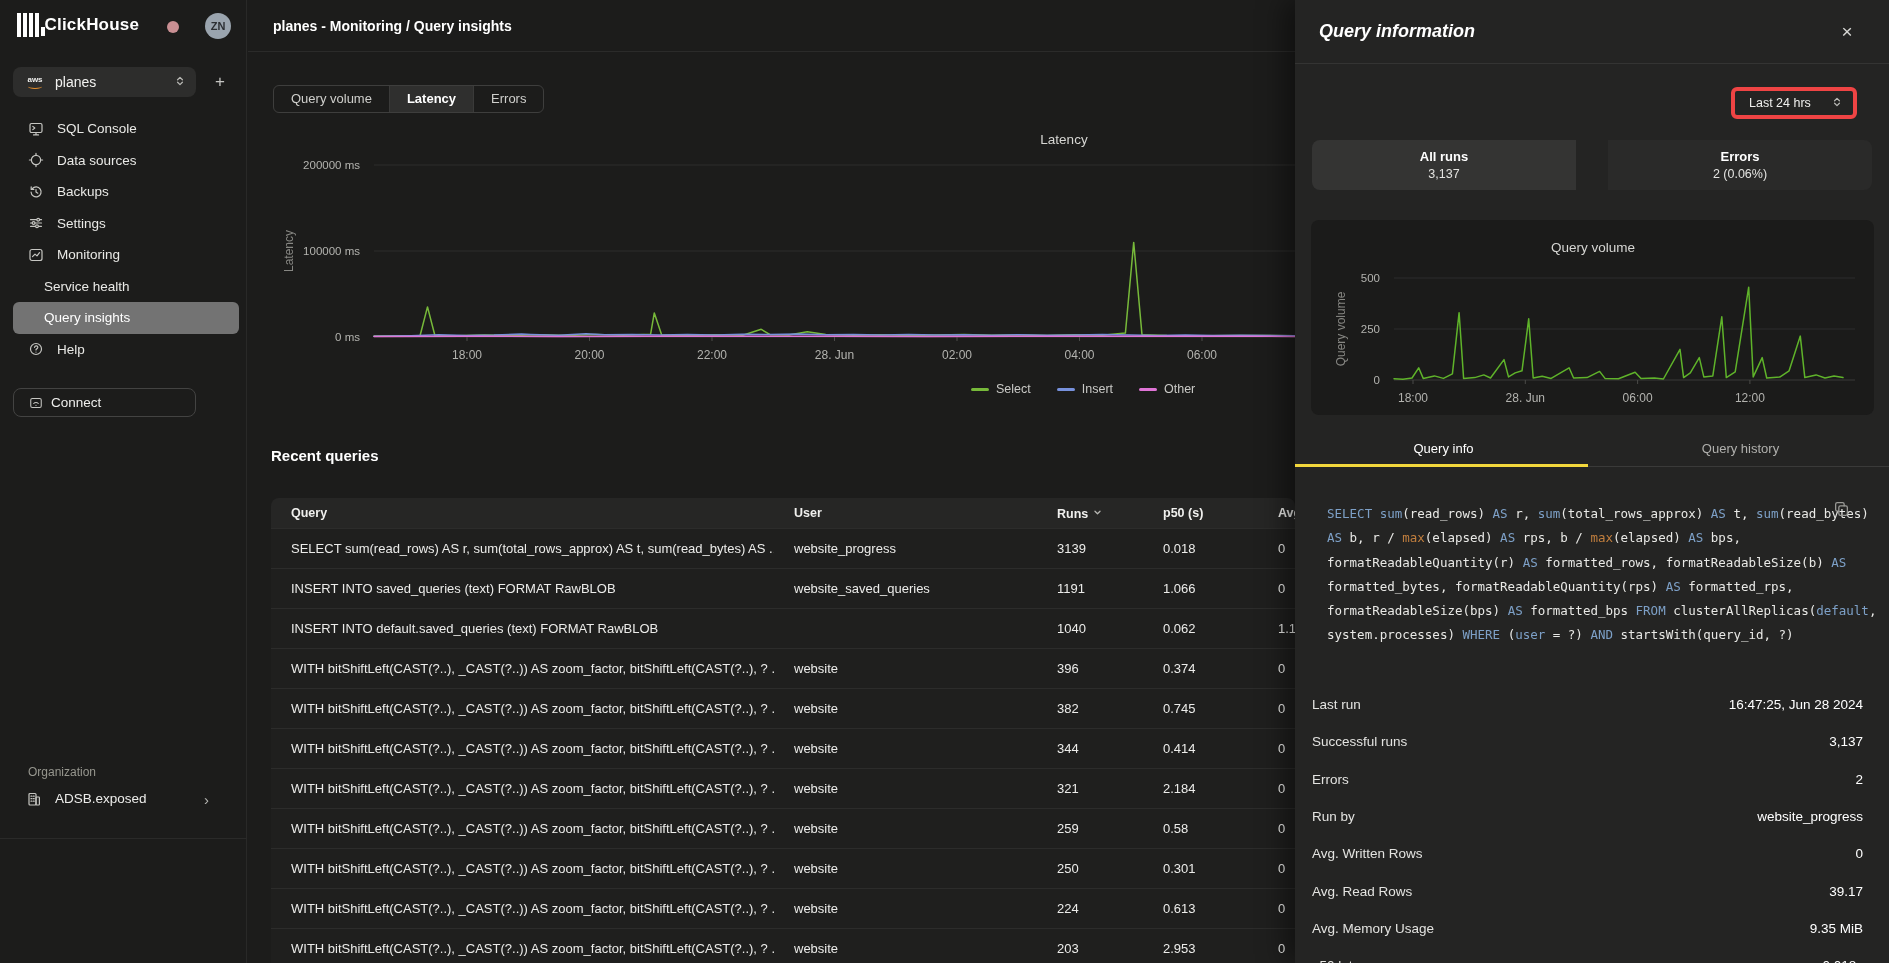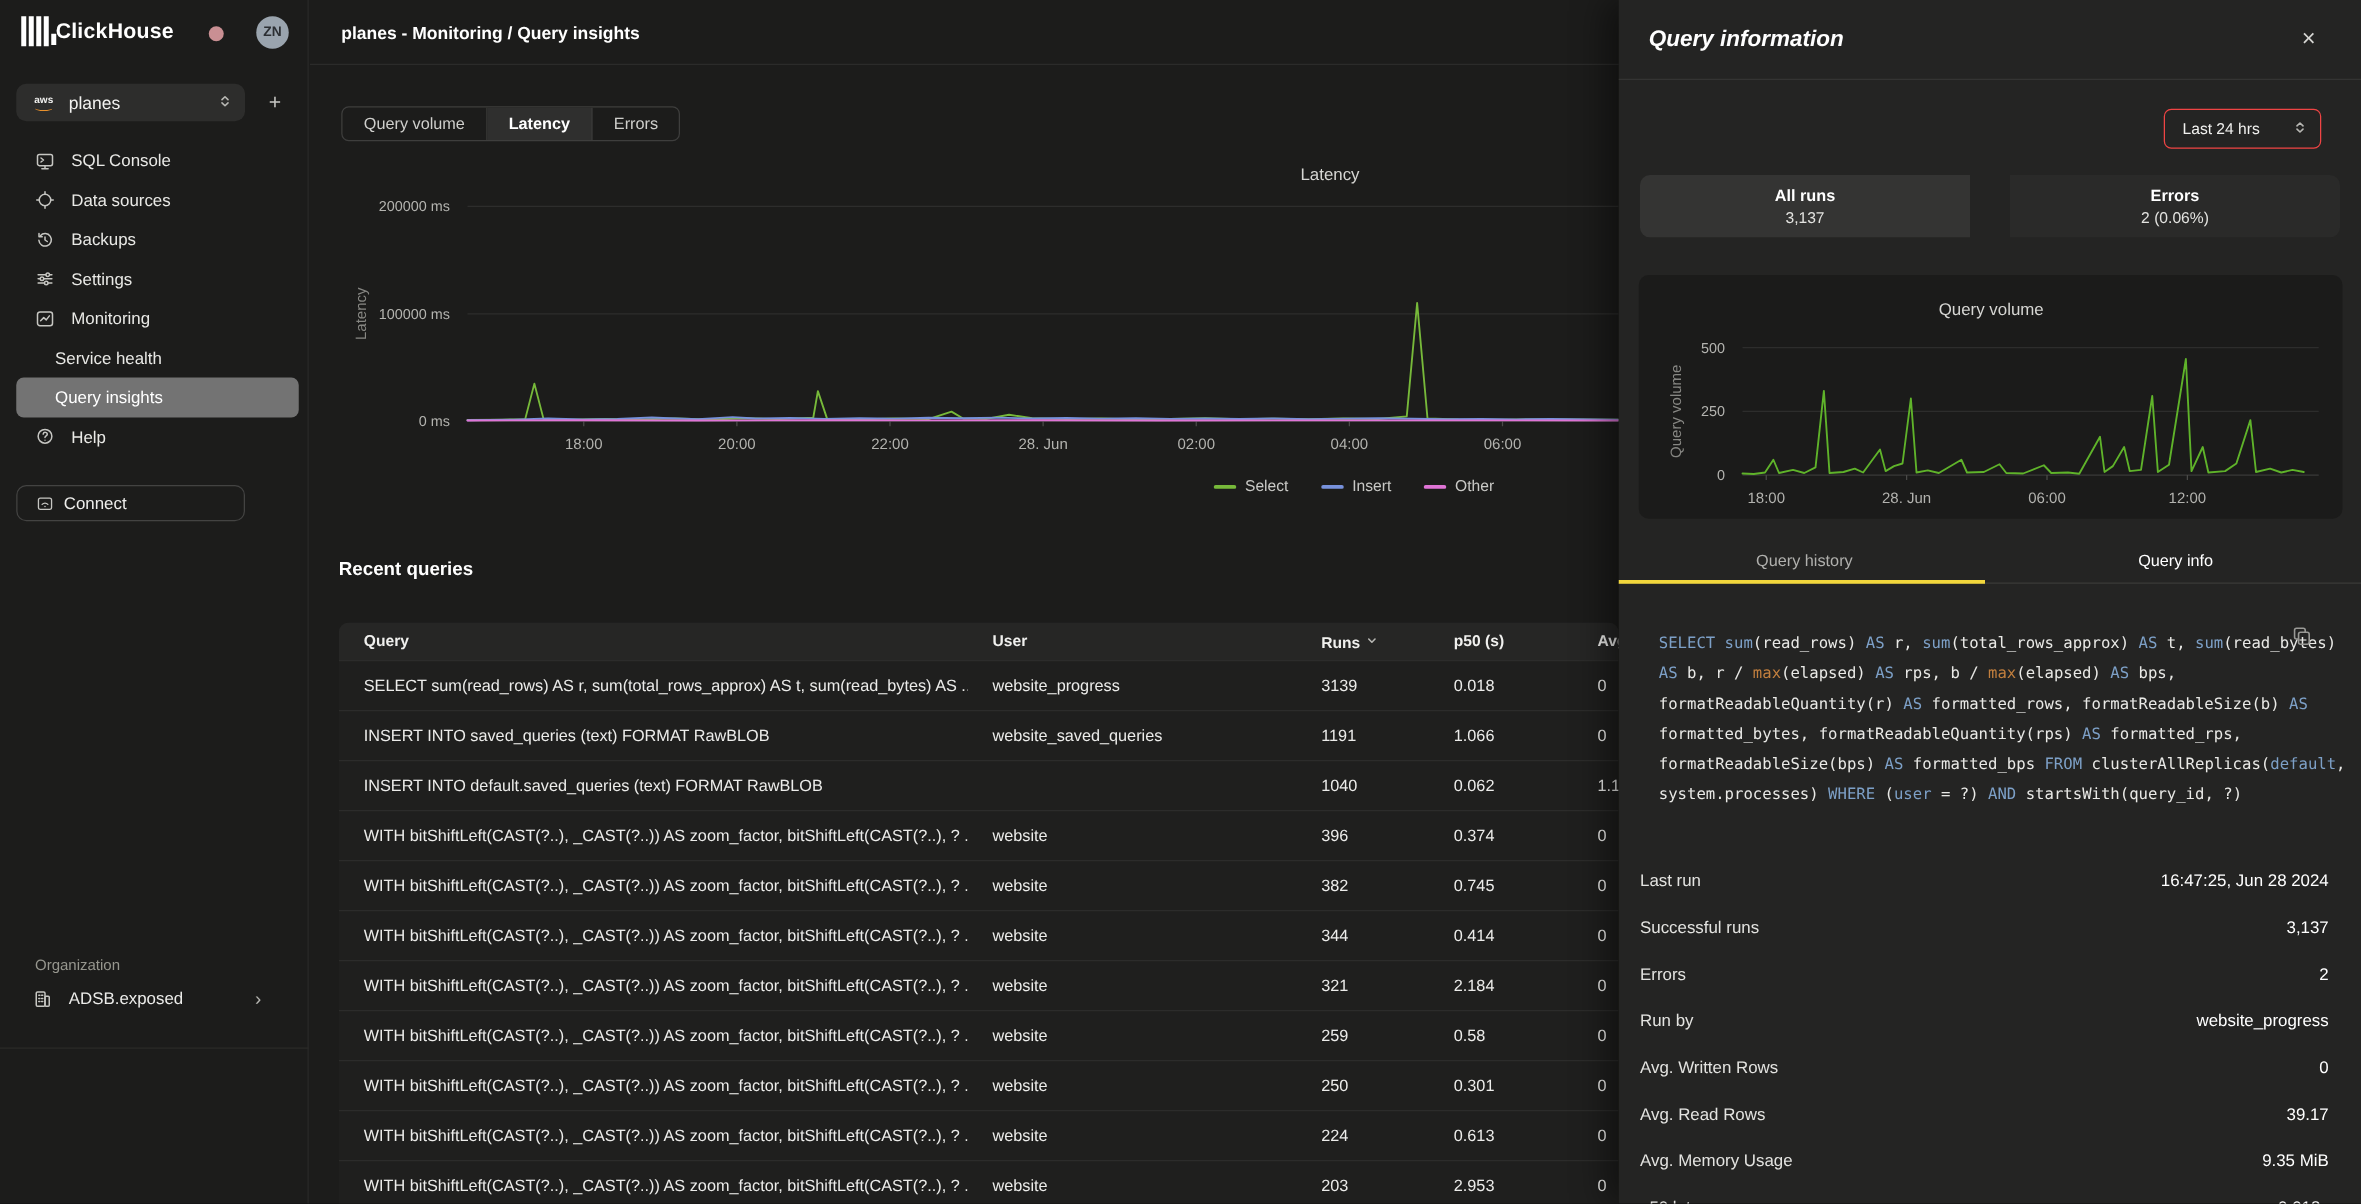--- a/index.html
+++ b/index.html
@@ -77,21 +77,21 @@
   .sort-ic{ display:inline-block; margin-left:5px; vertical-align:1px; }
 
   
   #panel{ position:absolute; left:1295px; top:0; width:594px; height:963px; background:#242423;
     box-shadow:-10px 0 26px rgba(0,0,0,.45); }
   #panel-title{ position:absolute; left:24px; top:21px; font-size:18px; font-weight:bold;font-style:italic; }
   #panel-close{ position:absolute; left:534px; top:14px; width:36px; height:36px; display:flex; align-items:center;
     justify-content:center; font-size:19px; color:#d6d6d3; cursor:pointer; }
   #panel-div1{ position:absolute; left:0; top:63px; width:594px; height:1px; background:#343433; }
 
-  #time-range{ position:absolute; left:436px; top:87px; width:126px; height:32px; border:1px solid #ef4444;
+  #time-range{ position:absolute; left:436px; top:87px; width:126px; height:32px; border:4px solid #ef4444;
     border-radius:6px; display:flex; align-items:center; padding:0 10px 0 14px; font-size:12.5px; color:#f0f0ee; cursor:pointer; }
   #time-range .sel-chev{ margin-left:auto; }
 
   #summary-tabs{ position:absolute; left:17px; top:140px; width:560px; height:50px; display:flex;
     border-radius:8px; overflow:hidden;gap:32px; }
   .stab{ width:50%; display:flex; flex-direction:column; align-items:center; justify-content:center; gap:3px;
     background:#2a2a29; cursor:pointer; }
   .stab.active{ background:#343433; }
   .stab .st-label{ font-size:13px; font-weight:bold; color:#fff; }
   .stab .st-value{ font-size:12.5px; color:#e3e3e0; }
@@ -419,22 +419,22 @@
           <line x1="214.3" x2="214.3" y1="160" y2="164" stroke="#4a4a48" stroke-width="1"></line>
           <text x="214.3" y="182" text-anchor="middle" fill="#b3b3af" font-size="12">28. Jun</text>
           <line x1="326.6" x2="326.6" y1="160" y2="164" stroke="#4a4a48" stroke-width="1"></line>
           <text x="326.6" y="182" text-anchor="middle" fill="#b3b3af" font-size="12">06:00</text>
           <line x1="438.9" x2="438.9" y1="160" y2="164" stroke="#4a4a48" stroke-width="1"></line>
           <text x="438.9" y="182" text-anchor="middle" fill="#b3b3af" font-size="12">12:00</text>
           <polyline points="83.0,158.8 92.0,159.2 101.0,158.0 107.7,147.8 112.2,158.4 123.4,155.9 132.4,158.4 141.4,153.9 148.1,92.7 152.6,158.4 163.8,157.6 172.8,154.9 179.5,158.0 193.0,139.6 197.5,156.9 204.2,152.9 211.0,150.8 217.7,98.8 222.2,158.0 231.2,156.3 240.1,158.4 258.1,147.8 262.6,158.0 276.1,157.6 288.6,151.4 294.0,158.4 307.5,158.8 324.1,152.2 330.0,158.4 343.4,158.0 352.4,159.0 369.0,129.4 372.6,157.6 379.3,152.9 388.3,137.6 392.8,156.9 401.8,155.9 410.8,96.8 415.3,157.6 424.2,151.8 437.7,67.2 442.2,156.9 451.2,137.6 455.7,158.0 469.1,156.9 478.1,150.8 489.3,116.1 493.8,157.6 505.1,154.9 514.0,158.0 523.0,155.9 532.0,157.6" fill="none" stroke="#5fb32a" stroke-width="1.5" stroke-linejoin="round" stroke-linecap="round"></polyline>
         </svg></div>
 
     <div id="info-tabs">
+        <div class="itab active">Query info</div>
         <div class="itab">Query history</div>
-        <div class="itab active">Query info</div>
       </div>
     <div id="itab-border"></div>
     <div id="itab-underline"></div>
 
     <div id="sql-block"><div><span class="sql-k">SELECT </span><span class="sql-k">sum</span><span class="sql-p">(read_rows) </span><span class="sql-k">AS </span><span class="sql-p">r, </span><span class="sql-k">sum</span><span class="sql-p">(total_rows_approx) </span><span class="sql-k">AS </span><span class="sql-p">t, </span><span class="sql-k">sum</span><span class="sql-p">(read_bytes)</span></div><div><span class="sql-k">AS </span><span class="sql-p">b, r / </span><span class="sql-f">max</span><span class="sql-p">(elapsed) </span><span class="sql-k">AS </span><span class="sql-p">rps, b / </span><span class="sql-f">max</span><span class="sql-p">(elapsed) </span><span class="sql-k">AS </span><span class="sql-p">bps,</span></div><div><span class="sql-p">formatReadableQuantity(r) </span><span class="sql-k">AS </span><span class="sql-p">formatted_rows, formatReadableSize(b) </span><span class="sql-k">AS</span></div><div><span class="sql-p">formatted_bytes, formatReadableQuantity(rps) </span><span class="sql-k">AS </span><span class="sql-p">formatted_rps,</span></div><div><span class="sql-p">formatReadableSize(bps) </span><span class="sql-k">AS </span><span class="sql-p">formatted_bps </span><span class="sql-k">FROM </span><span class="sql-p">clusterAllReplicas(</span><span class="sql-k">default</span><span class="sql-p">,</span></div><div><span class="sql-p">system.processes) </span><span class="sql-k">WHERE </span><span class="sql-p">(</span><span class="sql-k">user </span><span class="sql-p">= ?) </span><span class="sql-k">AND </span><span class="sql-p">startsWith(query_id, ?)</span></div></div>
     <span id="copy-btn">
         <svg width="17" height="17" viewBox="0 0 16 16" fill="none" stroke="#9a9a96" stroke-width="1.2" stroke-linecap="round" stroke-linejoin="round">
           <rect x="5.5" y="5.5" width="8" height="9" rx="1.5"></rect>
           <path d="M10.5 5.5V4a1.5 1.5 0 0 0-1.5-1.5H4A1.5 1.5 0 0 0 2.5 4v5A1.5 1.5 0 0 0 4 10.5h1.5"></path>
         </svg>

